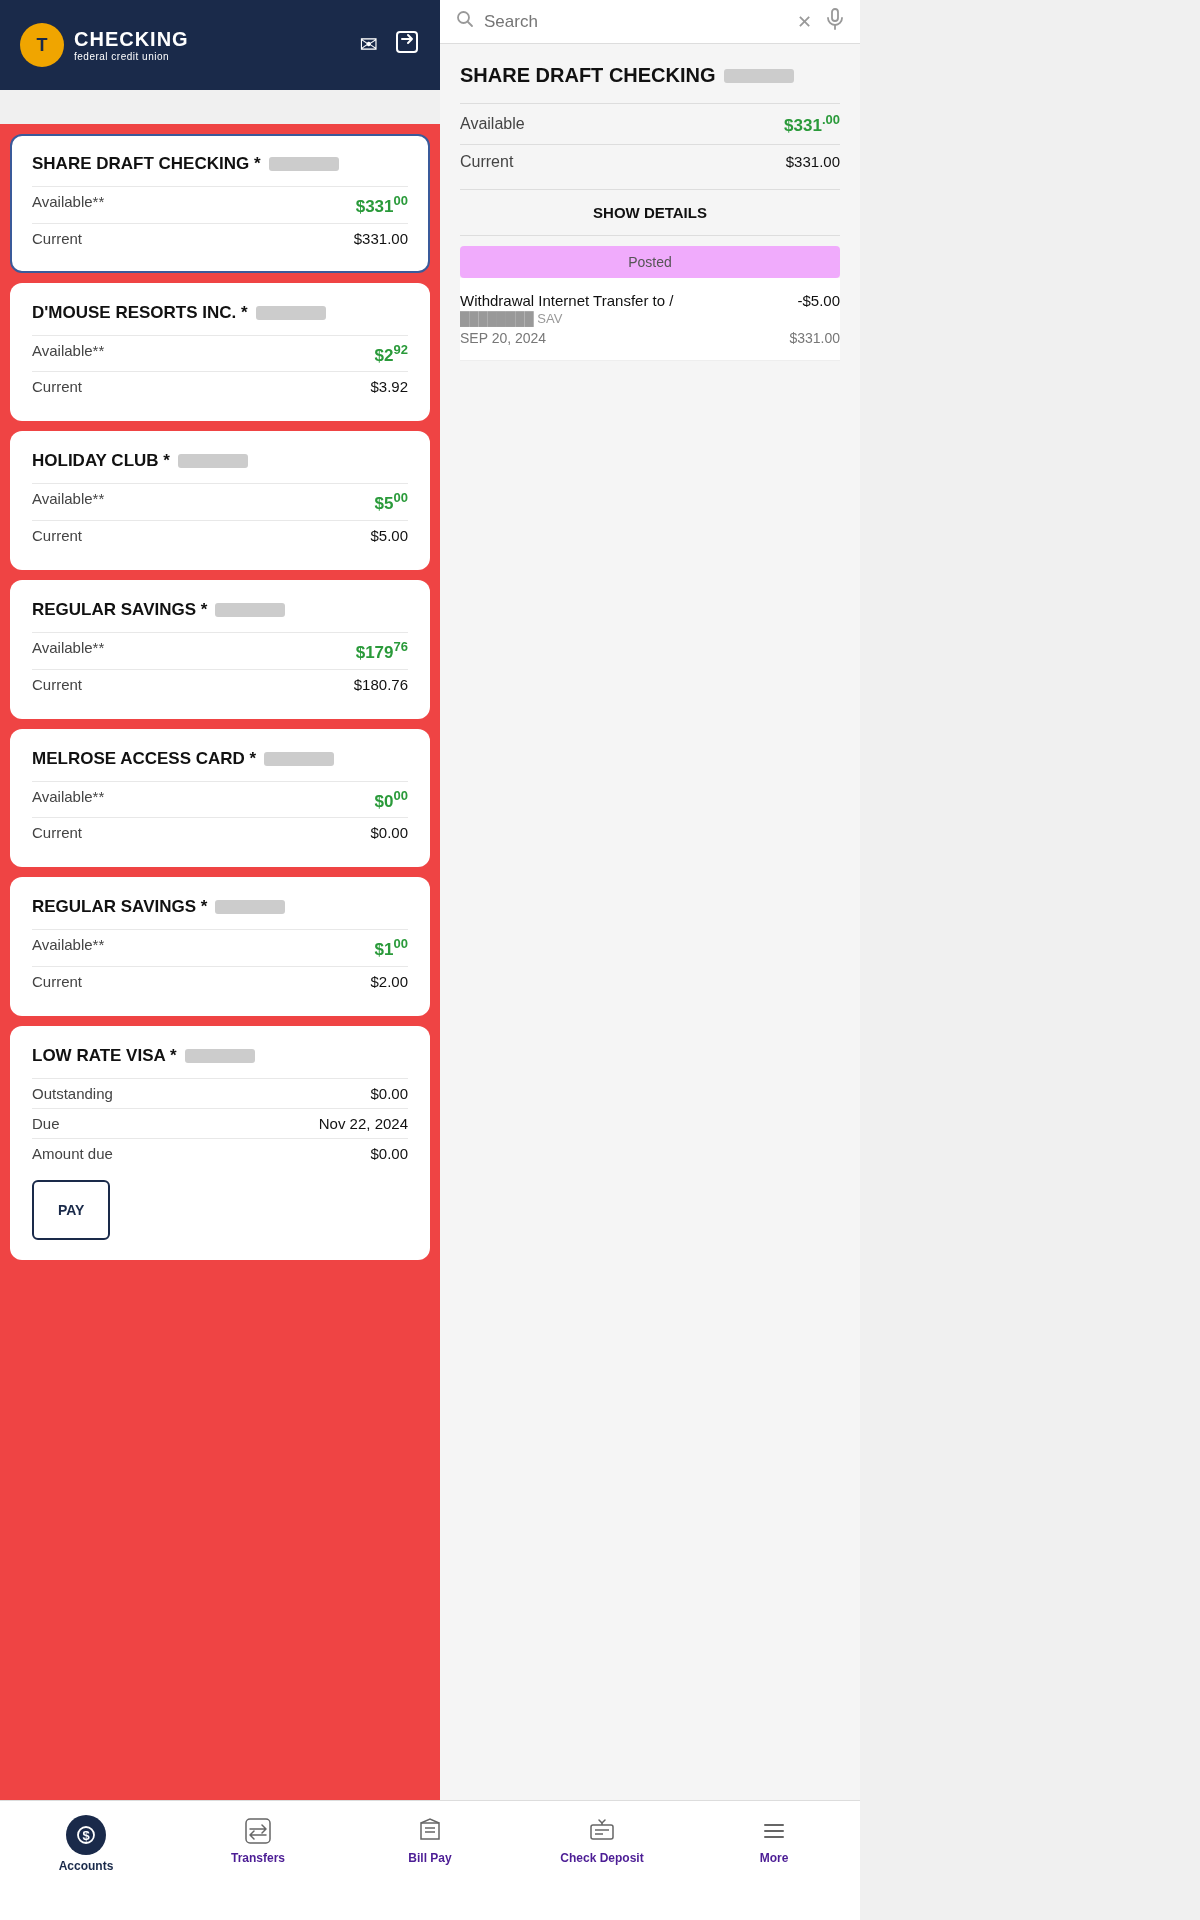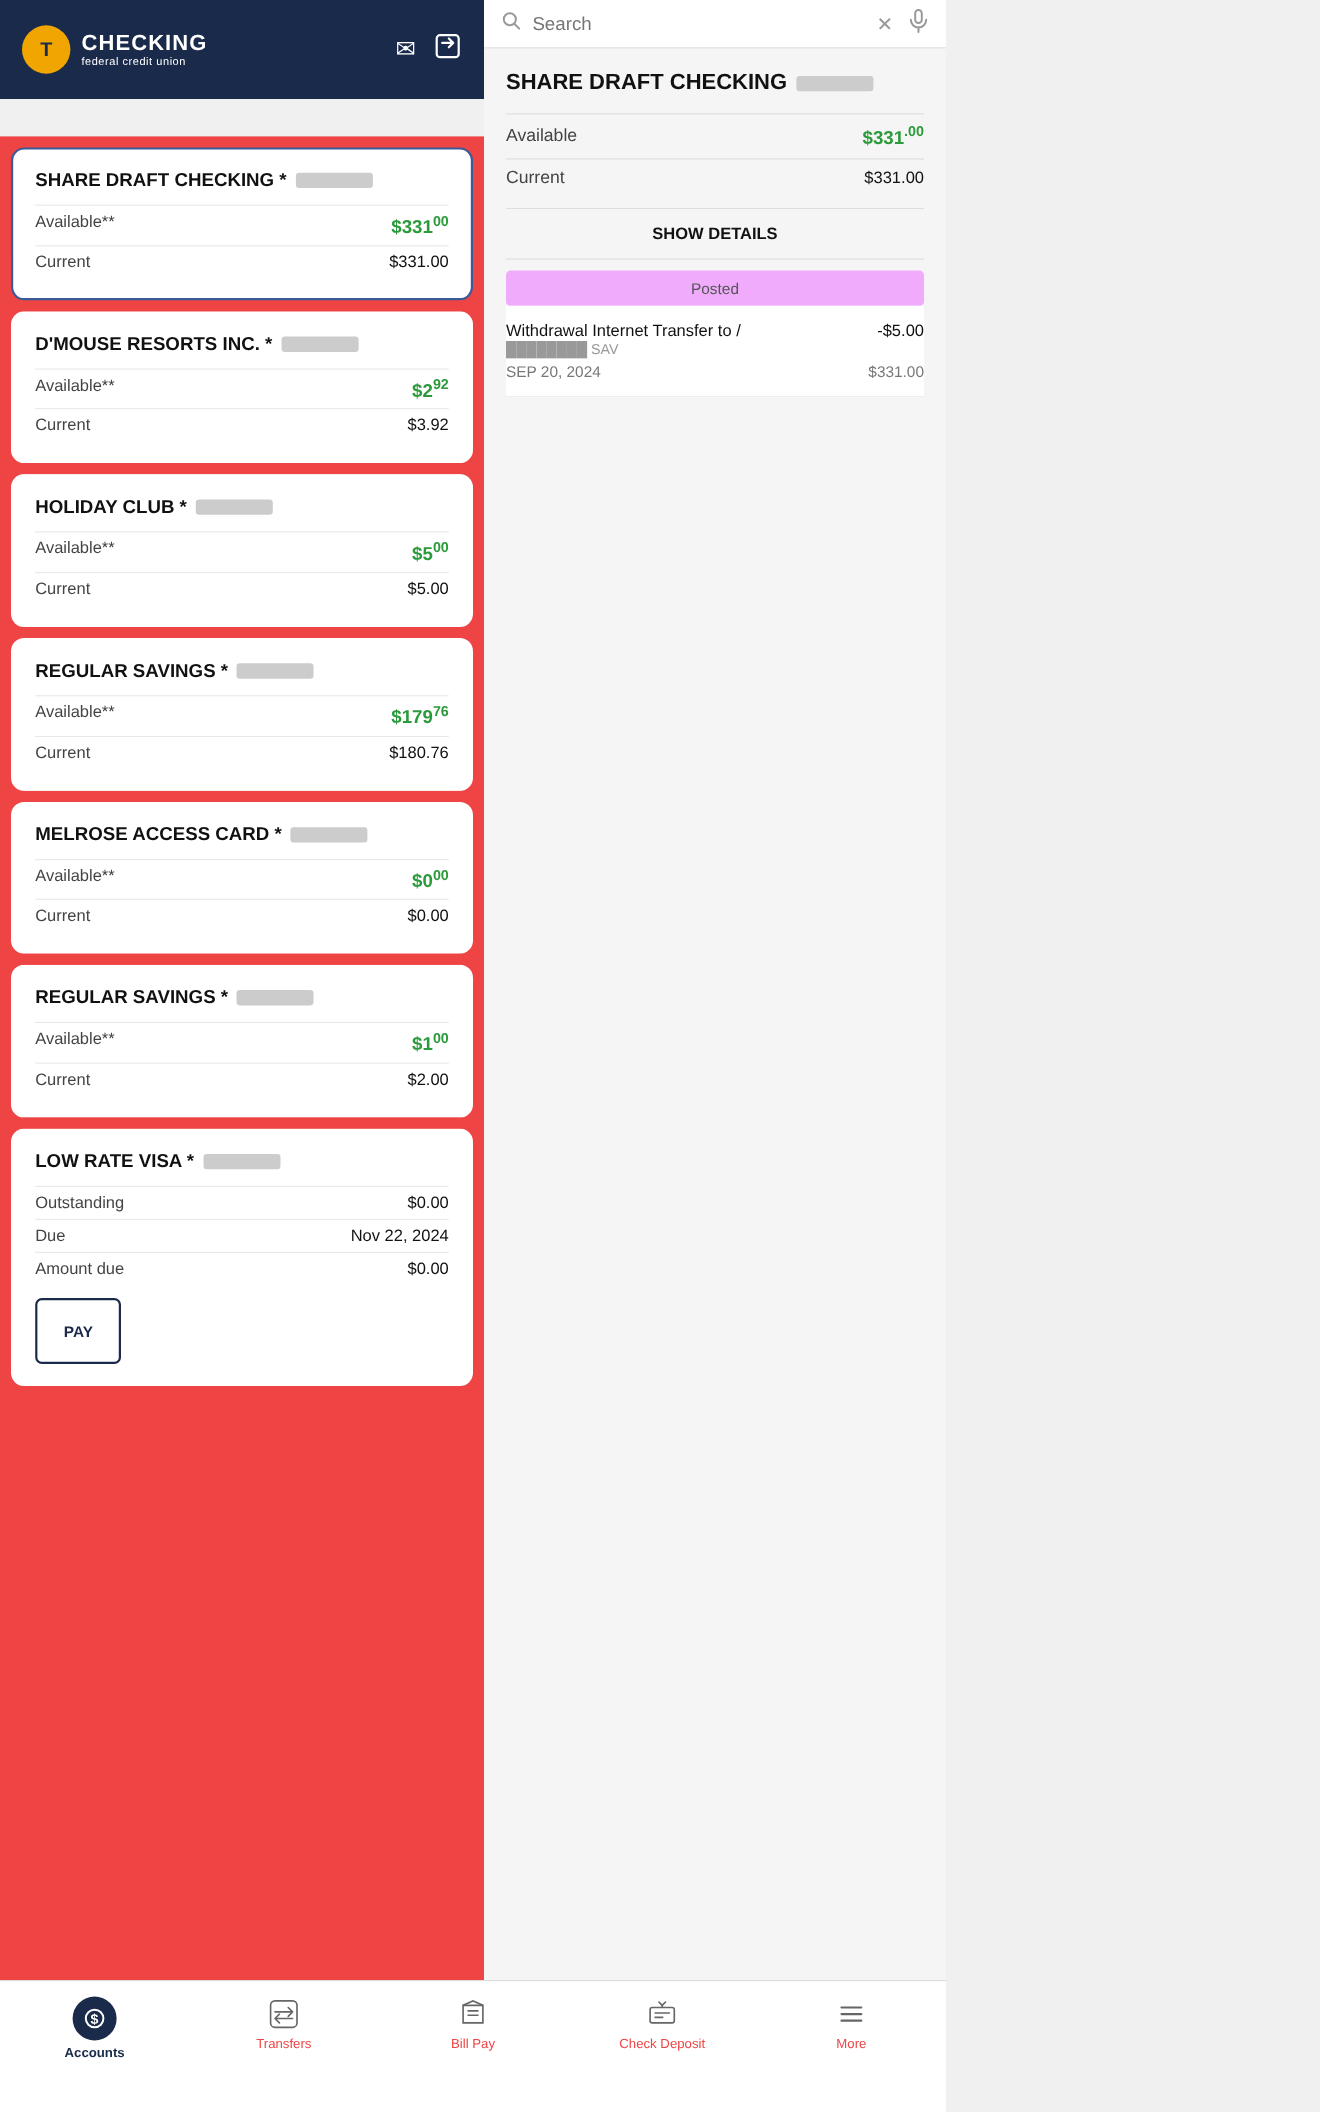--- a/index.html
+++ b/index.html
@@ -226,22 +226,22 @@
     .nav-icon-circle {
       width: 40px; height: 40px;
       background: #1a2a4a;
       border-radius: 50%;
       display: flex; align-items: center; justify-content: center;
       color: white;
       font-size: 20px;
     }
     .nav-label {
       font-size: 12px;
-      color: #ef4444;
-      font-weight: 400;
+      color: #4c1d95;
+      font-weight: 700;
     }
     .nav-label.active { color: #1a2a4a; font-weight: 700; }
 
     
     .accounts-panel::-webkit-scrollbar { display: none; }
   </style>
 </head>
 <body>
 
 <div class="header">

